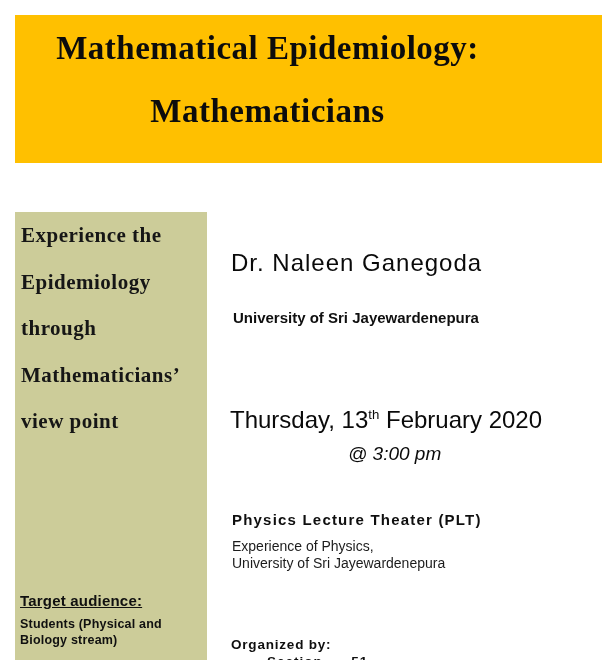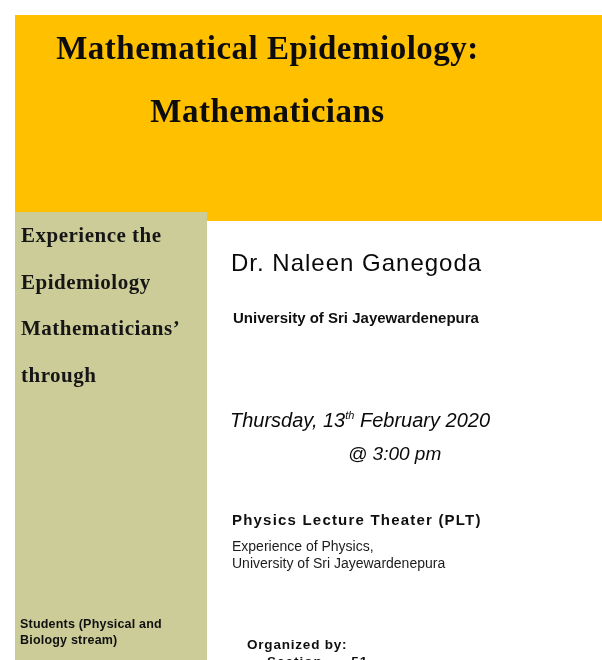--- a/index.html
+++ b/index.html
@@ -10,21 +10,21 @@
     width: 602px;
     height: 660px;
     background: #ffffff;
     overflow: hidden;
   }
 
   
   .banner {
     position: absolute;
     left: 15px; top: 15px;
-    width: 587px; height: 206px;
+    width: 587px; height: 148px;
     background: #FFC000;
   }
   .banner-title {
     position: absolute;
     left: 0; top: 2px;
     width: 505px;
     text-align: center;
     font-family: "Liberation Serif", serif;
     font-weight: 600;
     font-size: 33px;
@@ -86,22 +86,21 @@
     position: absolute;
     left: 233px; top: 308px;
     font-weight: bold;
     font-size: 15px;
     line-height: 19px;
     color: #0f0f0f;
   }
   .date-line {
     position: absolute;
     left: 230px; top: 405px;
-    font-style: italic;
-    font-size: 20px;
+    font-size: 24px;
     line-height: 30px;
     color: #0a0a0a;
   }
   .date-line sup {
     font-size: 0.55em;
     vertical-align: super;
     line-height: 0;
   }
   .time-line {
     position: absolute;
@@ -122,21 +121,21 @@
   }
   .venue-detail {
     position: absolute;
     left: 232px; top: 538px;
     font-size: 14px;
     line-height: 16.5px;
     color: #1c1c1c;
   }
   .organized-heading {
     position: absolute;
-    left: 247px; top: 637px;
+    left: 231px; top: 637px;
     font-weight: bold;
     font-size: 13.5px;
     line-height: 16px;
     letter-spacing: 0.8px;
     color: #0f0f0f;
   }
   .organized-partial {
     position: absolute;
     left: 267px; top: 654px;
     font-weight: bold;
@@ -156,23 +155,25 @@
     <div class="banner-title">
       <div>Mathematical Epidemiology:</div>
       <div>Mathematicians</div>
     </div>
   </div>
 
   <div class="sidebar" style="background: rgb(204, 204, 153);">
     <div class="tagline">
       <div>Experience the</div>
       <div>Epidemiology</div>
+      <div>through</div>
       <div>Mathematicians’</div>
-      <div>through</div>
+      <div>view point</div>
     </div>
+    <div class="target-heading">Target audience:</div>
     <div class="target-text">Students (Physical and Biology stream)</div>
   </div>
 
   <div>
     <div class="speaker">Dr. Naleen Ganegoda</div>
 
     <div class="affiliation">
       <div>University of Sri Jayewardenepura</div>
     </div>
 

